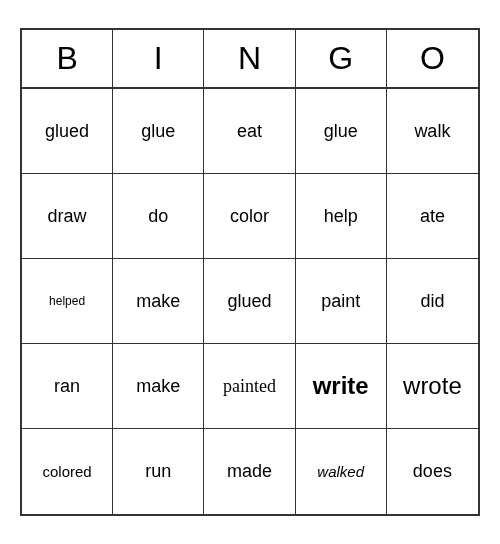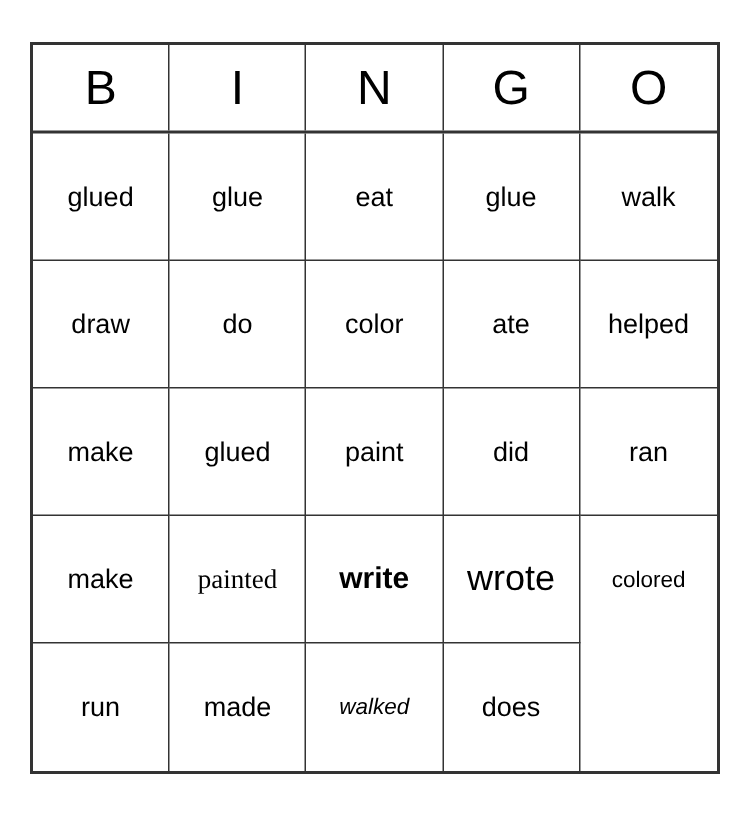--- a/index.html
+++ b/index.html
@@ -84,30 +84,31 @@
     </div>
   <div class="bingo-grid">
   <div class="bingo-cell">glued</div>
       <div class="bingo-cell">glue</div>
       <div class="bingo-cell">eat</div>
       <div class="bingo-cell">glue</div>
       <div class="bingo-cell">walk</div>
       <div class="bingo-cell">draw</div>
       <div class="bingo-cell">do</div>
       <div class="bingo-cell">color</div>
+      <div class="bingo-cell">help</div>
       <div class="bingo-cell">ate</div>
-      <div class="bingo-cell" style="font-size: 18px;">helped</div>
+      <div class="bingo-cell" style="font-size: 12px;">helped</div>
       <div class="bingo-cell">make</div>
       <div class="bingo-cell">glued</div>
       <div class="bingo-cell">paint</div>
       <div class="bingo-cell">did</div>
       <div class="bingo-cell">ran</div>
       <div class="bingo-cell">make</div>
       <div class="bingo-cell" style="font-size: 18px; font-family: Liberation Serif, serif;">painted</div>
-      <div class="bingo-cell large-text" style="font-size: 20px; font-weight: bold;">write</div>
+      <div class="bingo-cell large-text" style="font-size: 24px; font-weight: bold;">write</div>
       <div class="bingo-cell large-text" style="font-size: 24px; font-weight: normal;">wrote</div>
       <div class="bingo-cell" style="font-size: 15px;">colored</div>
       <div class="bingo-cell">run</div>
       <div class="bingo-cell">made</div>
       <div class="bingo-cell" style="font-size: 15px; font-style: italic;">walked</div>
       <div class="bingo-cell">does</div>
     </div>
 </div>
 
 </body></html>

